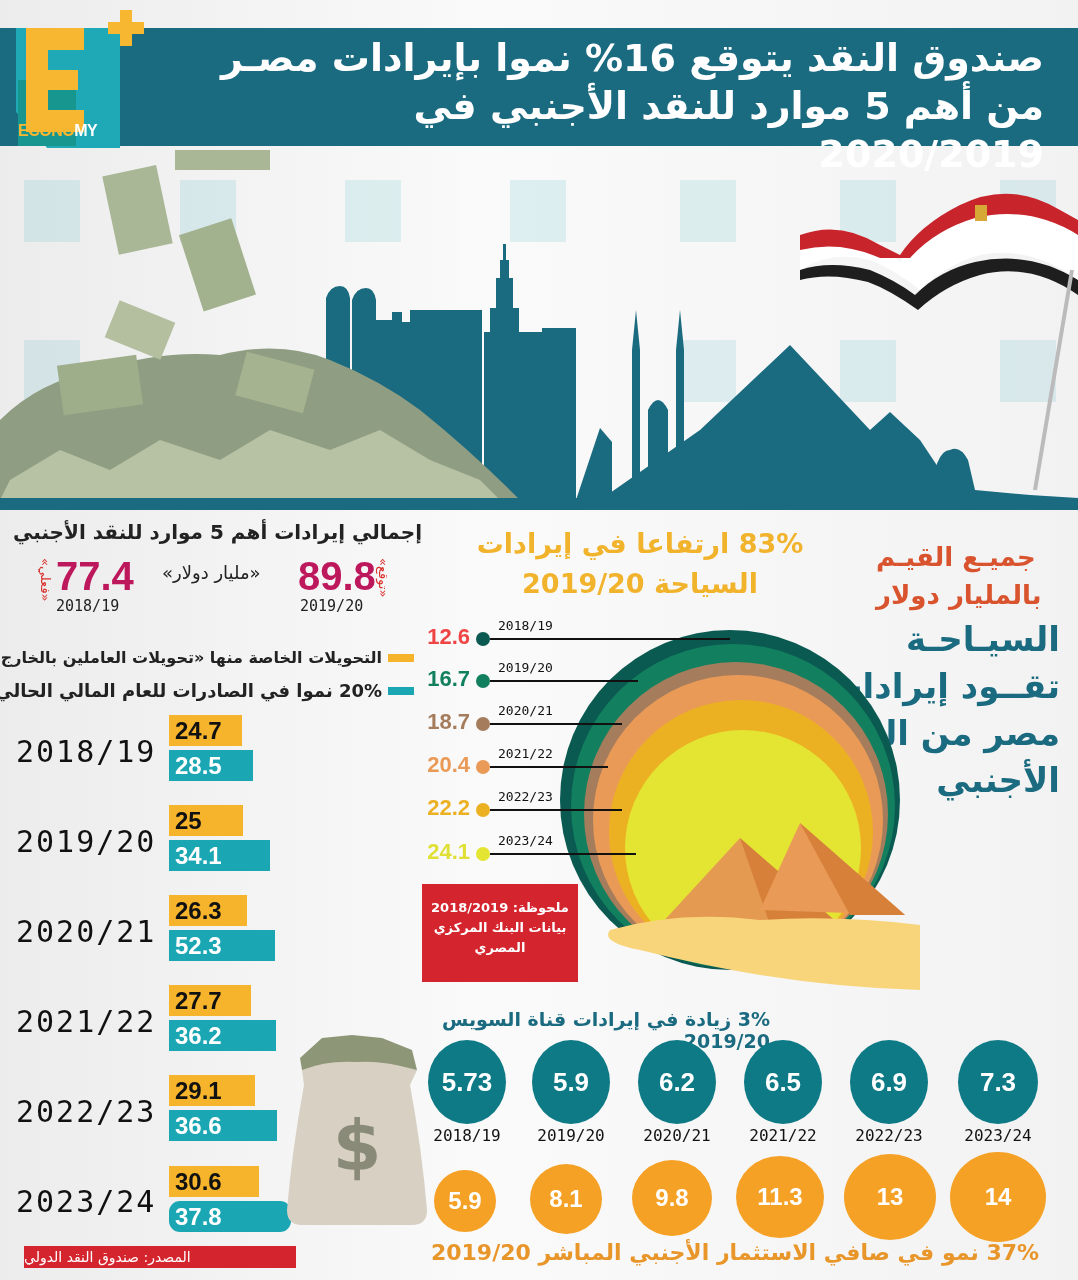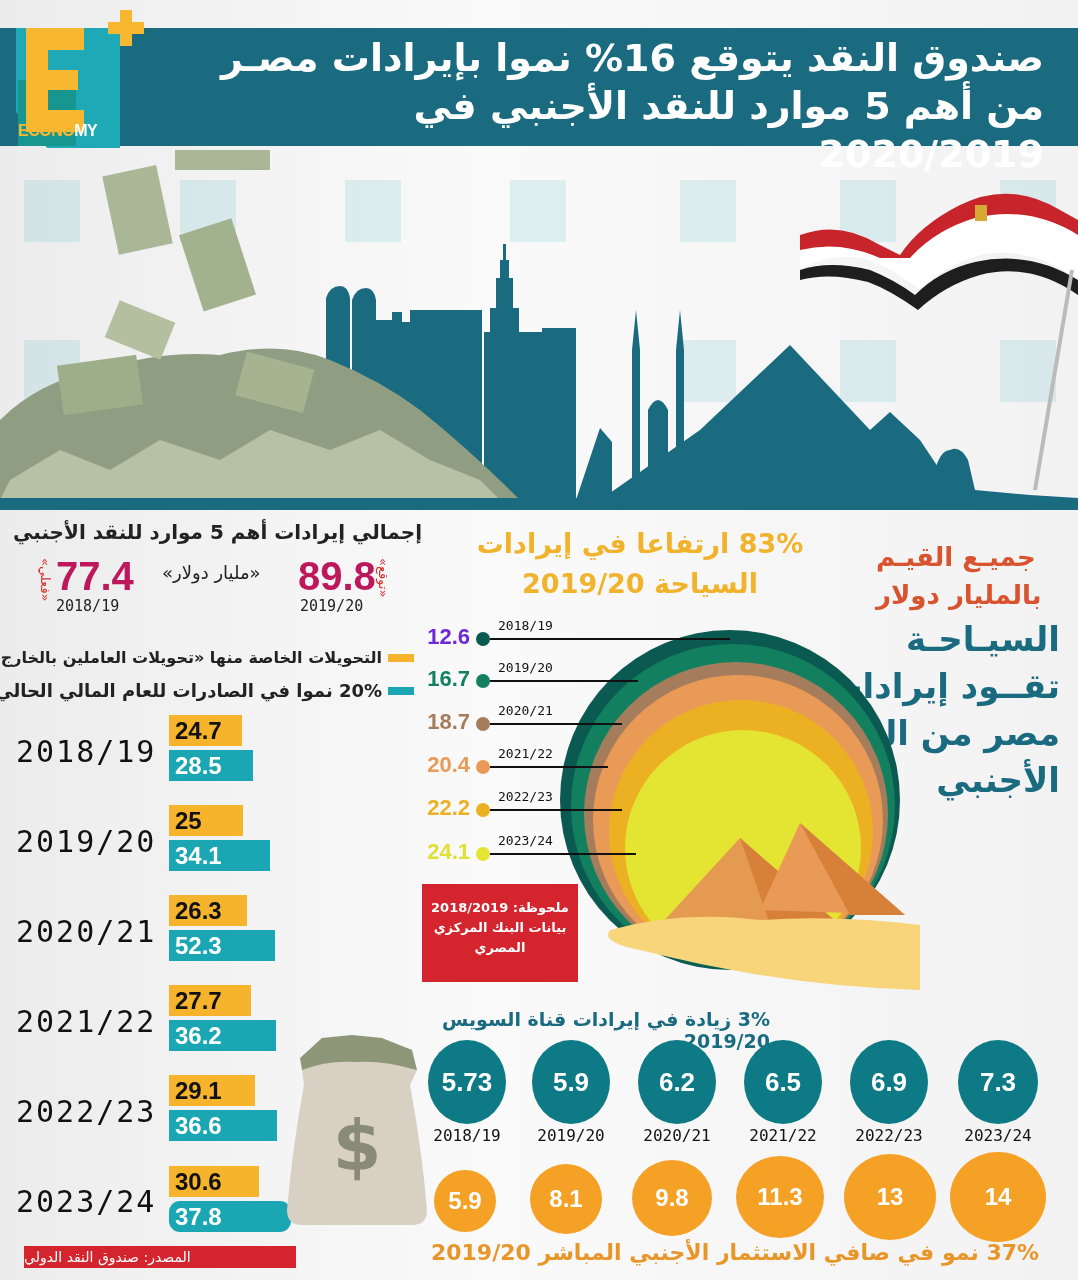--- a/index.html
+++ b/index.html
@@ -184,21 +184,21 @@
   <circle cx="183" cy="228" r="118" fill="#e4e432"></circle>
   <rect x="0" y="300" width="360" height="80" fill="#f3f3f3" opacity="0"></rect>
   <path d="M100 305L180 218L280 305Z" fill="#e59a52"></path>
   <path d="M180 218L280 305L210 305Z" fill="#d6803a"></path>
   <path d="M200 290L240 203L345 295Z" fill="#ea9a57"></path>
   <path d="M240 203L345 295L290 295Z" fill="#d6803a"></path>
   <path d="M50 310Q120 290 200 300Q280 295 360 305V370Q280 368 200 355Q140 345 80 330Q40 322 50 310Z" fill="#f8d57a"></path>
 </svg>
 
 <div>
-  <div class="abs tv" style="left:410px;top:624px;color:#6d28d9;">12.6</div>
+  <div class="abs tv" style="left:410px;top:624px;color:#ef4444;">12.6</div>
   <div class="abs dot" style="left:476px;top:632px;background:#0b5a52;"></div>
   <div class="abs ty" style="left:498px;top:618px;">2018/19</div>
   <div class="abs tline" style="left:490px;top:638px;width:240px;"></div>
 
   <div class="abs tv" style="left:410px;top:666px;color:#12805e;">16.7</div>
   <div class="abs dot" style="left:476px;top:674px;background:#12805e;"></div>
   <div class="abs ty" style="left:498px;top:660px;">2019/20</div>
   <div class="abs tline" style="left:490px;top:680px;width:148px;"></div>
 
   <div class="abs tv" style="left:410px;top:709px;color:#a57d5c;">18.7</div>

